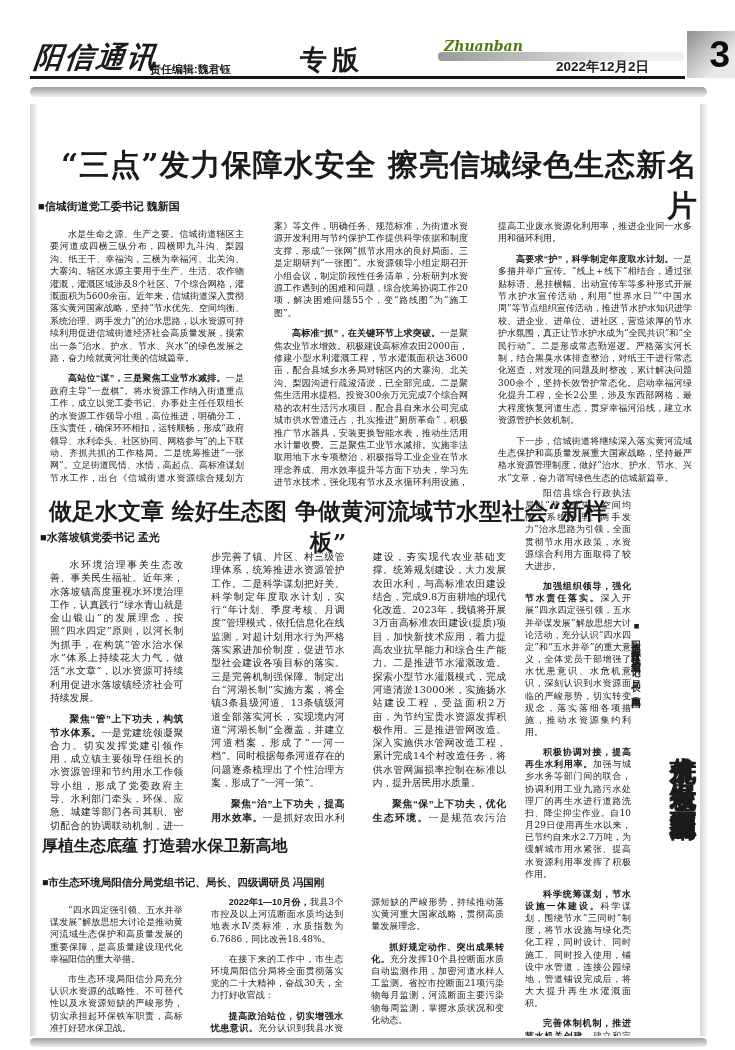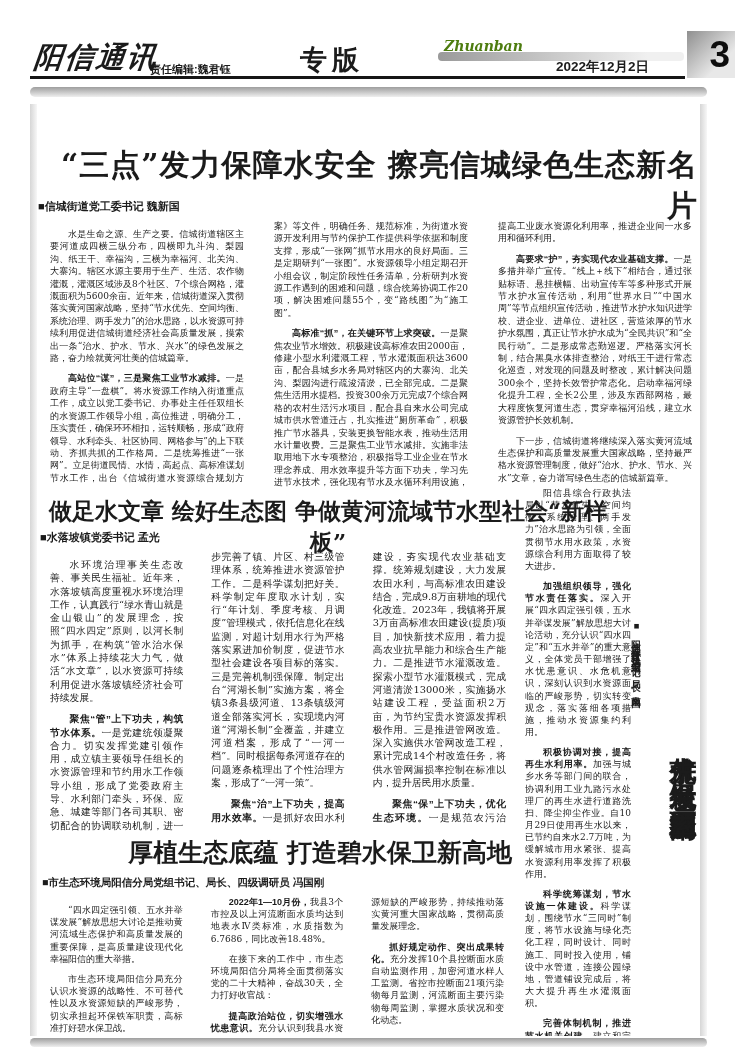--- a/index.html
+++ b/index.html
@@ -32,21 +32,21 @@
           background:linear-gradient(#b7b7b7,#f6f6f6 35%,#f6f6f6 65%,#c9c9c9);
           display:flex;align-items:center;justify-content:center;}
   .banner-text{font-size:21px;font-weight:900;letter-spacing:4px;color:#8d2318;}
   
   .h-main{left:38px;top:145px;width:660px;text-align:right;font-size:30px;
           font-weight:900;letter-spacing:1px;}
   .byline{font-family:Liberation Sans, sans-serif;font-weight:700;text-align:left;}
   .main-byline{left:38px;top:199px;width:660px;font-size:11px;}
   .h-mid{left:40px;top:496px;width:576px;text-align:center;font-size:23px;font-weight:900;}
   .mid-byline{left:40px;top:530px;width:576px;font-size:11px;}
-  .h-bottom{left:42px;top:836px;width:470px;text-align:right;font-size:25px;font-weight:900;}
+  .h-bottom{left:42px;top:836px;width:470px;text-align:left;font-size:16px;font-weight:900;}
   .bottom-byline{left:42px;top:876px;width:470px;font-size:10.5px;}
   
   .body-text{text-align:justify;overflow:hidden;}
   .body-text p{margin:8px;text-indent:2em;}
   .lead{font-family:"Liberation Sans",sans-serif;font-weight:700;}
   .cols3{column-count:3;}
   .main-body{left:42px;top:220px;width:658px;height:272px;font-size:9px;
              line-height:12.4px;column-gap:14px;}
   .mid-body{left:42px;top:550px;width:472px;height:285px;font-size:9.8px;
             line-height:13.3px;column-gap:12px;}
@@ -81,21 +81,21 @@
   <div class="abs strip-v" style="left:700px;top:104px;width:7px;height:932px;"></div>
   <div class="abs bar-h" style="left:30px;top:1038px;width:677px;height:9px;"></div>
 
 
   <div class="abs h-main">“三点”发力保障水安全  擦亮信城绿色生态新名片</div>
   <div class="abs byline main-byline">■信城街道党工委书记  魏新国</div>
   <div class="abs body-text cols3 main-body">
       <p>水是生命之源、生产之要。信城街道辖区主要河道成四横三纵分布，四横即九斗沟、梨园沟、纸王干、幸福沟，三横为幸福河、北关沟、大寨沟。辖区水源主要用于生产、生活、农作物灌溉，灌溉区域涉及8个社区、7个综合网格，灌溉面积为5600余亩。近年来，信城街道深入贯彻落实黄河国家战略，坚持“节水优先、空间均衡、系统治理、两手发力”的治水思路，以水资源可持续利用促进信城街道经济社会高质量发展，摸索出一条“治水、护水、节水、兴水”的绿色发展之路，奋力绘就黄河壮美的信城篇章。</p>
       <p><span class="lead">高站位“谋”，三是聚焦工业节水减排。</span>一是政府主导“一盘棋”。将水资源工作纳入街道重点工作，成立以党工委书记、办事处主任任双组长的水资源工作领导小组，高位推进，明确分工，压实责任，确保环环相扣，运转顺畅，形成“政府领导、水利牵头、社区协同、网格参与”的上下联动、齐抓共抓的工作格局。二是统筹推进“一张网”。立足街道民情、水情，高起点、高标准谋划节水工作，出台《信城街道水资源综合规划方案》等文件，明确任务、规范标准，为街道水资源开发利用与节约保护工作提供科学依据和制度支撑，形成“一张网”抓节水用水的良好局面。三是定期研判“一张图”。水资源领导小组定期召开小组会议，制定阶段性任务清单，分析研判水资源工作遇到的困难和问题，综合统筹协调工作20项，解决困难问题55个，变“路线图”为“施工图”。</p>
       <p><span class="lead">高标准“抓”，在关键环节上求突破。</span>一是聚焦农业节水增效。积极建设高标准农田2000亩，修建小型水利灌溉工程，节水灌溉面积达3600亩，配合县城乡水务局对辖区内的大寨沟、北关沟、梨园沟进行疏浚清淤，已全部完成。二是聚焦生活用水提档。投资300余万元完成7个综合网格的农村生活污水项目，配合县自来水公司完成城市供水管道迁占，扎实推进“厕所革命”，积极推广节水器具，安装更换智能水表，推动生活用水计量收费。三是聚焦工业节水减排。实施非法取用地下水专项整治，积极指导工业企业在节水理念养成、用水效率提升等方面下功夫，学习先进节水技术，强化现有节水及水循环利用设施，提高工业废水资源化利用率，推进企业间一水多用和循环利用。</p>
-      <p><span class="lead">高要求“护”，夯实现代农业基础支撑。</span>一是多措并举广宣传。“线上＋线下”相结合，通过张贴标语、悬挂横幅、出动宣传车等多种形式开展节水护水宣传活动，利用“世界水日”“中国水周”等节点组织宣传活动，推进节水护水知识进学校、进企业、进单位、进社区，营造浓厚的节水护水氛围，真正让节水护水成为“全民共识”和“全民行动”。二是形成常态勤巡逻。严格落实河长制，结合黑臭水体排查整治，对纸王干进行常态化巡查，对发现的问题及时整改，累计解决问题300余个，坚持长效管护常态化。启动幸福河绿化提升工程，全长2公里，涉及东西部网格，最大程度恢复河道生态，贯穿幸福河沿线，建立水资源管护长效机制。</p>
+      <p><span class="lead">高要求“护”，科学制定年度取水计划。</span>一是多措并举广宣传。“线上＋线下”相结合，通过张贴标语、悬挂横幅、出动宣传车等多种形式开展节水护水宣传活动，利用“世界水日”“中国水周”等节点组织宣传活动，推进节水护水知识进学校、进企业、进单位、进社区，营造浓厚的节水护水氛围，真正让节水护水成为“全民共识”和“全民行动”。二是形成常态勤巡逻。严格落实河长制，结合黑臭水体排查整治，对纸王干进行常态化巡查，对发现的问题及时整改，累计解决问题300余个，坚持长效管护常态化。启动幸福河绿化提升工程，全长2公里，涉及东西部网格，最大程度恢复河道生态，贯穿幸福河沿线，建立水资源管护长效机制。</p>
       <p>下一步，信城街道将继续深入落实黄河流域生态保护和高质量发展重大国家战略，坚持最严格水资源管理制度，做好“治水、护水、节水、兴水”文章，奋力谱写绿色生态的信城新篇章。</p>
     </div>
 
   <div class="abs h-mid">做足水文章 绘好生态图  争做黄河流域节水型社会“新样板”</div>
   <div class="abs byline mid-byline">■水落坡镇党委书记  孟光</div>
   <div class="abs body-text cols3 mid-body">
       <p>水环境治理事关生态改善、事关民生福祉。近年来，水落坡镇高度重视水环境治理工作，认真践行“绿水青山就是金山银山”的发展理念，按照“四水四定”原则，以河长制为抓手，在构筑“管水治水保水”体系上持续花大力气，做活“水文章”，以水资源可持续利用促进水落坡镇经济社会可持续发展。</p>
       <p><span class="lead">聚焦“管”上下功夫，构筑节水体系。</span>一是党建统领凝聚合力。切实发挥党建引领作用，成立镇主要领导任组长的水资源管理和节约用水工作领导小组，形成了党委政府主导、水利部门牵头，环保、应急、城建等部门各司其职、密切配合的协调联动机制，进一步完善了镇、片区、村三级管理体系，统筹推进水资源管护工作。二是科学谋划把好关。科学制定年度取水计划，实行“年计划、季度考核、月调度”管理模式，依托信息化在线监测，对超计划用水行为严格落实累进加价制度，促进节水型社会建设各项目标的落实。三是完善机制强保障。制定出台“河湖长制”实施方案，将全镇3条县级河道、13条镇级河道全部落实河长，实现境内河道“河湖长制”全覆盖，并建立河道档案，形成了“一河一档”。同时根据每条河道存在的问题逐条梳理出了个性治理方案，形成了“一河一策”。</p>
       <p><span class="lead">聚焦“治”上下功夫，提高用水效率。</span>一是抓好农田水利建设，夯实现代农业基础支撑。统筹规划建设，大力发展农田水利，与高标准农田建设结合，完成9.8万亩耕地的现代化改造。2023年，我镇将开展3万亩高标准农田建设(提质)项目，加快新技术应用，着力提高农业抗旱能力和综合生产能力。二是推进节水灌溉改造。探索小型节水灌溉模式，完成河道清淤13000米，实施扬水站建设工程，受益面积2万亩，为节约宝贵水资源发挥积极作用。三是推进管网改造。深入实施供水管网改造工程，累计完成14个村改造任务，将供水管网漏损率控制在标准以内，提升居民用水质量。</p>
       <p><span class="lead">聚焦“保”上下功夫，优化生态环境。</span>一是规范农污治理。以镇域农村生活污水治理项目为抓手，充分发挥政府、市场、村民三方面的作用，完成70个村污水治理改造工程，为打造美丽乡村示范片区奠定坚实的基础。二是强化执法监督。深入开展水环境整治行动，以村为单位落实责任区，河长带领辖区巡河队伍定期巡查，做到问题早发现、早报告、早治理，努力打造“河畅、水清、岸绿、堤固”的水生态环境。截至目前，已经开展巡查工作1700余次，解决河道问题30余处。三是营造良好氛围。借助微信公众号、村村通大喇叭、宣传横幅等方式，广泛宣传水资源保护知识，使爱护水、节约水、珍惜水成为全民的良好风尚和自觉行动。</p>

